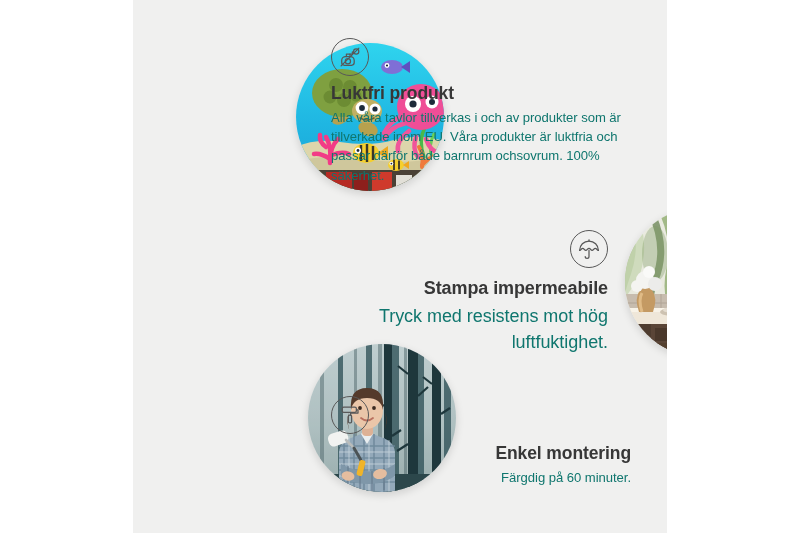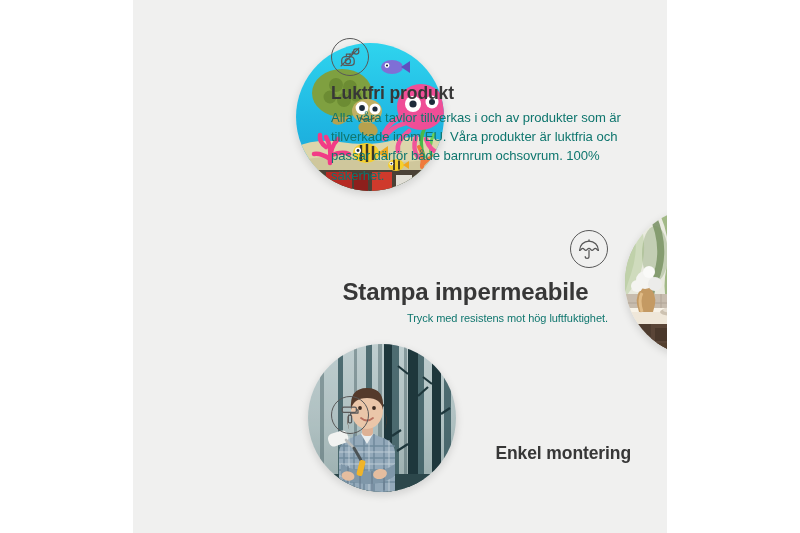--- a/index.html
+++ b/index.html
@@ -63,22 +63,22 @@
     line-height: 1.47;
     letter-spacing: -0.05px;
   }
 
   
   #feature-1 { left: 198px; top: 38px; width: 305px; text-align: left; }
 
   
   #feature-2 { left: 190px; top: 230px; width: 285px; text-align: right; }
   #feature-2 .icon-row { display: flex; justify-content: flex-end; }
-  #feature-2 .feat-title { font-size: 24px; margin-top: 9px; text-align: center; }
-  #feature-2 .feat-body  { font-size: 11px; }
+  #feature-2 .feat-title { font-size: 18px; margin-top: 9px; }
+  #feature-2 .feat-body  { font-size: 18px; }
 
   
   #feature-3 { left: 198px; top: 396px; width: 300px; text-align: right; }
   #feature-3 .feat-title { margin-top: 9px; }
 
   
   .photo {
     position: absolute;
     border-radius: 50%;
     overflow: hidden;
@@ -415,16 +415,17 @@
       <div class="icon-row">
         <div class="icon-circle">
           <svg width="24" height="24" viewBox="0 0 24 24" fill="none" stroke="#585858" stroke-width="1.25" stroke-linecap="round" stroke-linejoin="round">
             <rect x="4.2" y="4.2" width="14.2" height="5.2" rx="1.6"></rect>
             <path d="M18.4 6.8h1.6v3.2h-7.4v2.1"></path>
             <rect x="10.4" y="12.1" width="3.2" height="7.8" rx="1.1"></rect>
           </svg>
         </div>
       </div>
       <div class="feat-title">Enkel montering</div>
+      <div class="feat-body">Färgdig på 60 minuter.</div>
     </div>
 
   </div>
 </div>
 
 </body></html>

